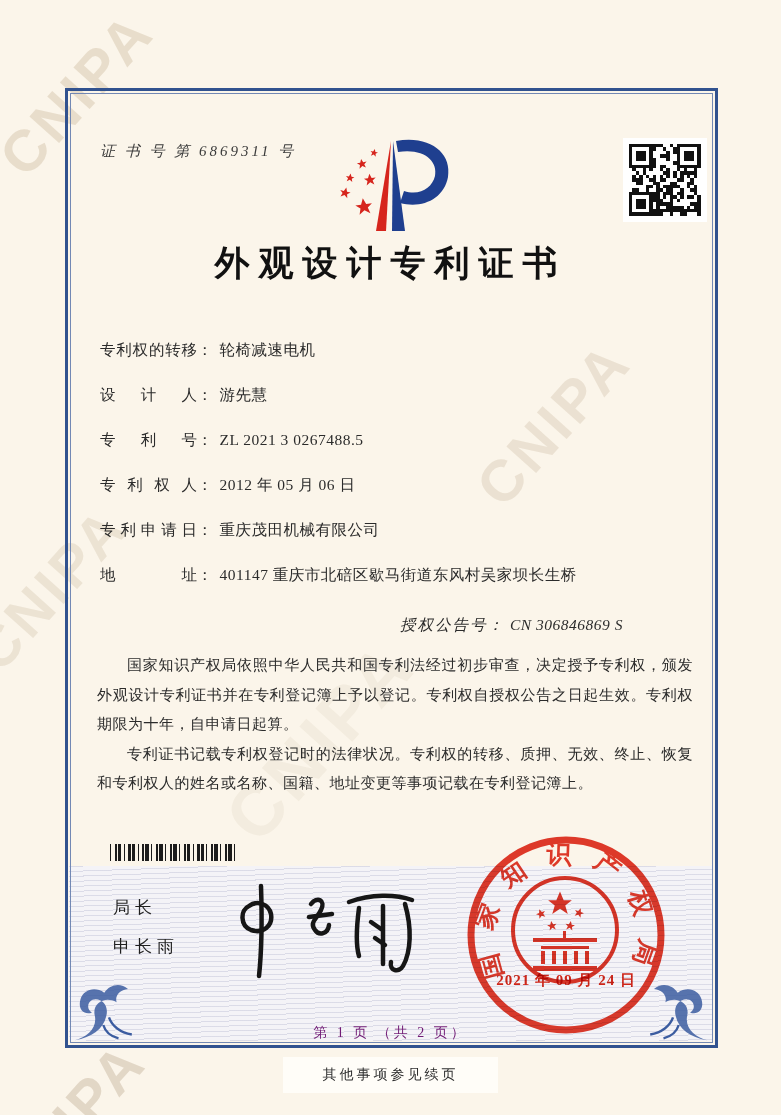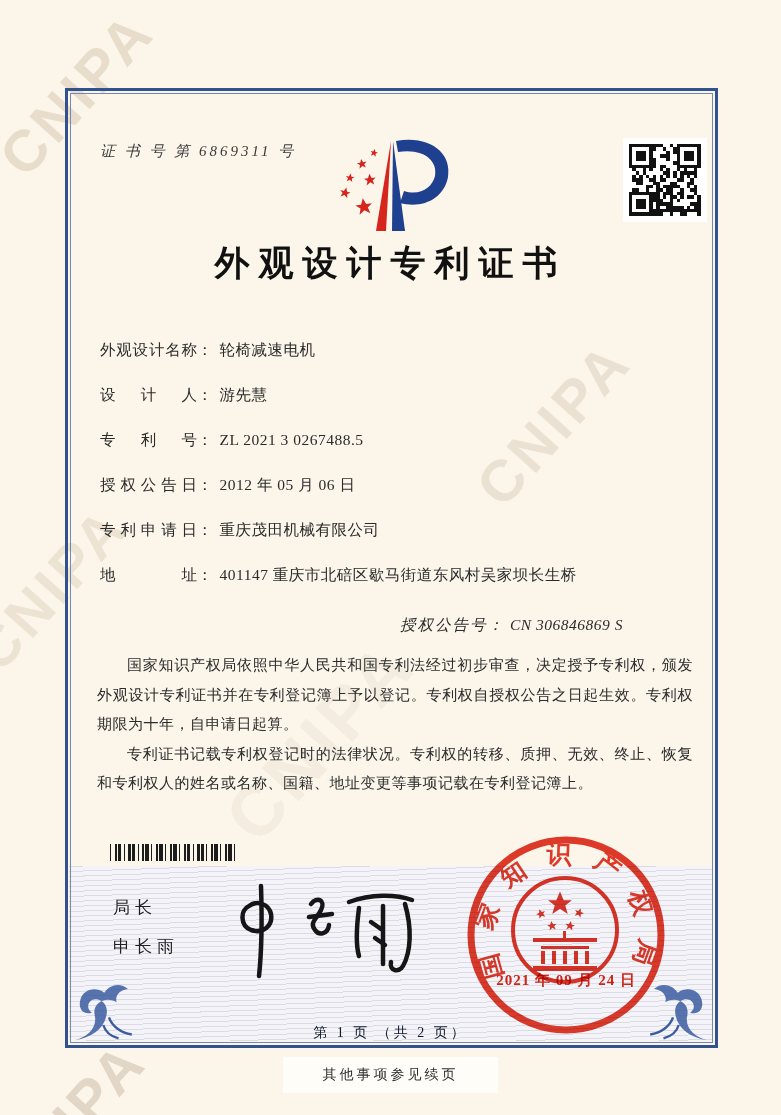--- a/index.html
+++ b/index.html
@@ -83,21 +83,21 @@
   
   .seal{position:absolute;left:461px;top:830px;z-index:3;mix-blend-mode:multiply;opacity:0.95;}
   .seal-date{
     position:absolute;left:461px;top:971px;width:210px;text-align:center;z-index:4;
     color:#d8281a;font-size:15px;font-weight:bold;letter-spacing:1px;
     mix-blend-mode:multiply;
   }
   
   .page-footer{
     position:absolute;left:0;top:1024px;width:781px;text-align:center;z-index:2;
-    font-size:14px;letter-spacing:3px;color:#0f172a;
+    font-size:14px;letter-spacing:3px;color:#701a75;
   }
   .note-box{
     position:absolute;left:283px;top:1057px;width:215px;height:36px;z-index:2;
     background:#fffdf8;display:flex;align-items:center;justify-content:center;
     font-size:14px;letter-spacing:3px;color:#2e2e2e;
   }
 </style>
 </head>
 <body>
 
@@ -580,30 +580,30 @@
       <i class=""></i>
       <i class=""></i>
       <i class=""></i>
       <i class="d"></i>
     </div>
 </div>
 
 <h1 class="title">外观设计专利证书</h1>
 
 <div class="field-row" style="top:340px;">
-  <span class="field-label">外观设计名称</span><span>：</span><span class="field-value">轮椅减速电机</span>
+  <span class="field-label">专利权的转移</span><span>：</span><span class="field-value">轮椅减速电机</span>
 </div>
 <div class="field-row" style="top:385px;">
   <span class="field-label">设计人</span><span>：</span><span class="field-value">游先慧</span>
 </div>
 <div class="field-row" style="top:430px;">
   <span class="field-label">专利号</span><span>：</span><span class="field-value">ZL 2021 3 0267488.5</span>
 </div>
 <div class="field-row" style="top:475px;">
-  <span class="field-label">授权公告日</span><span>：</span><span class="field-value">2012 年 05 月 06 日</span>
+  <span class="field-label">专利权人</span><span>：</span><span class="field-value">2012 年 05 月 06 日</span>
 </div>
 <div class="field-row" style="top:520px;">
   <span class="field-label">专利申请日</span><span>：</span><span class="field-value">重庆茂田机械有限公司</span>
 </div>
 <div class="field-row" style="top:565px;">
   <span class="field-label">地址</span><span>：</span><span class="field-value">401147 重庆市北碚区歇马街道东风村吴家坝长生桥</span>
 </div>
 
 <div class="field-row" style="top:615px;width:600px;">
   <span class="grant-pair grant-no abs">

